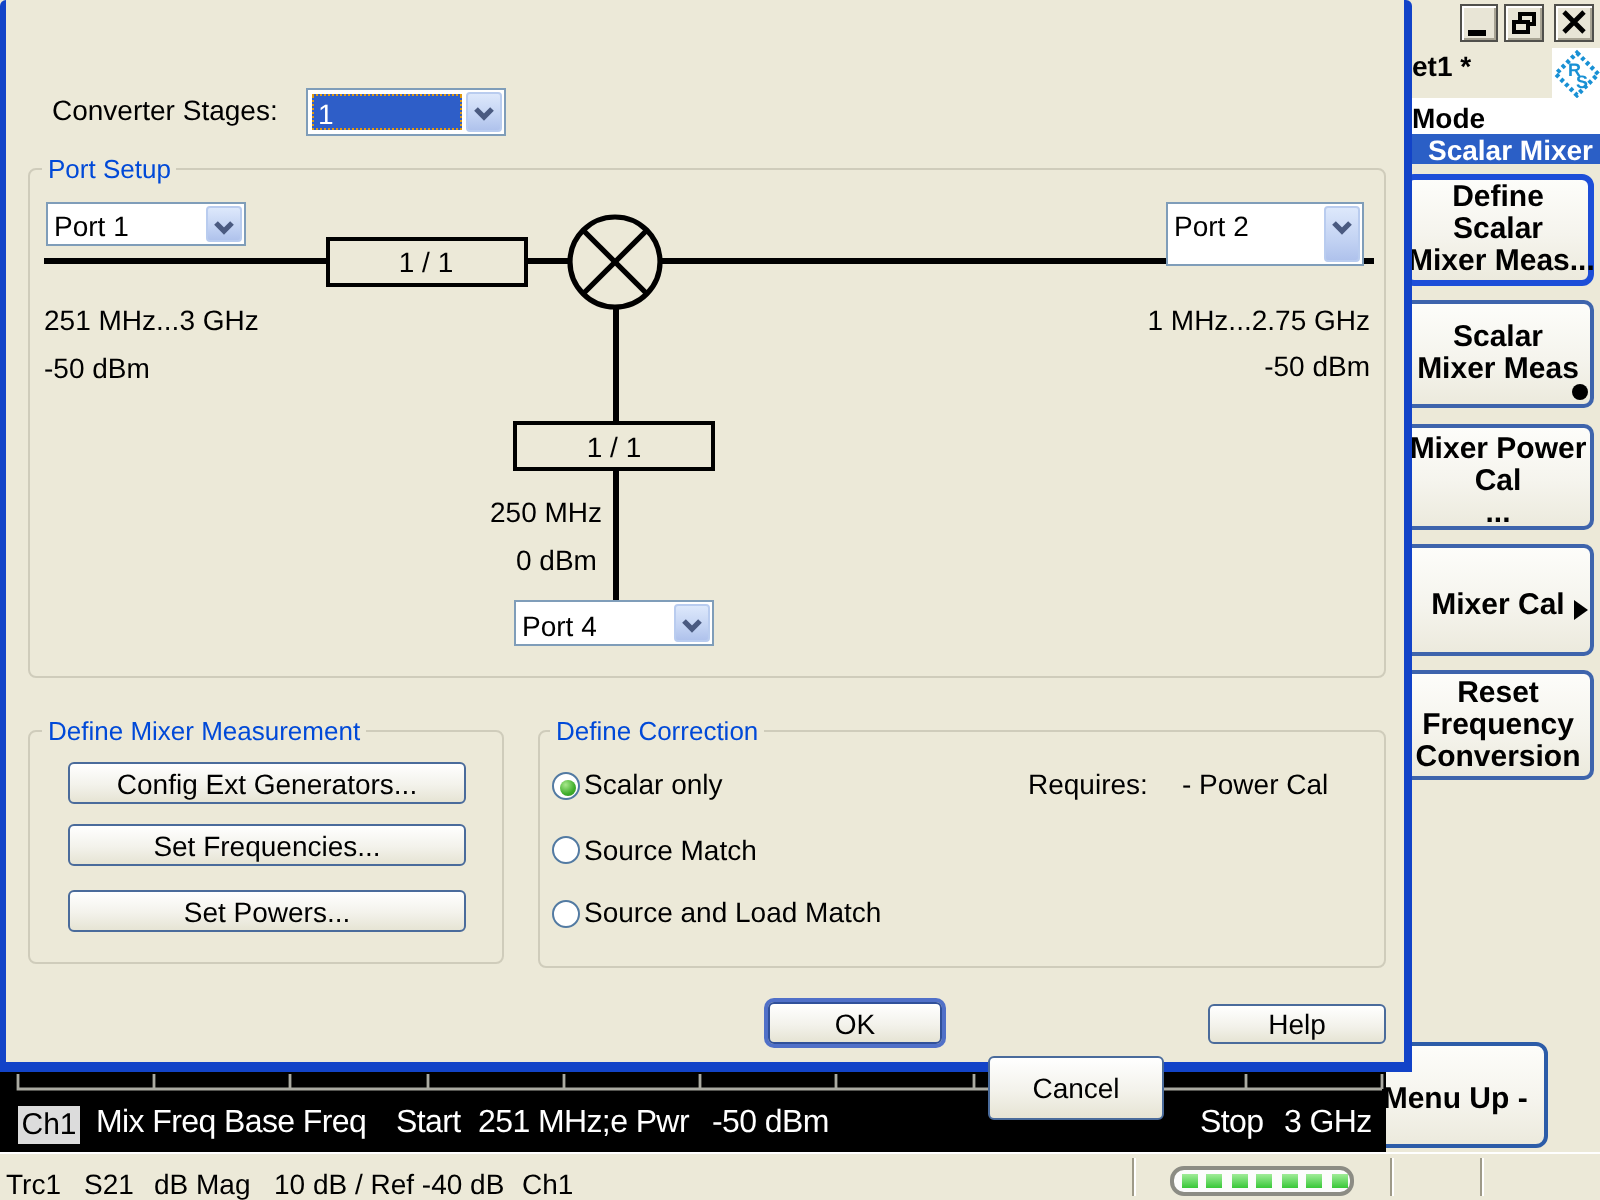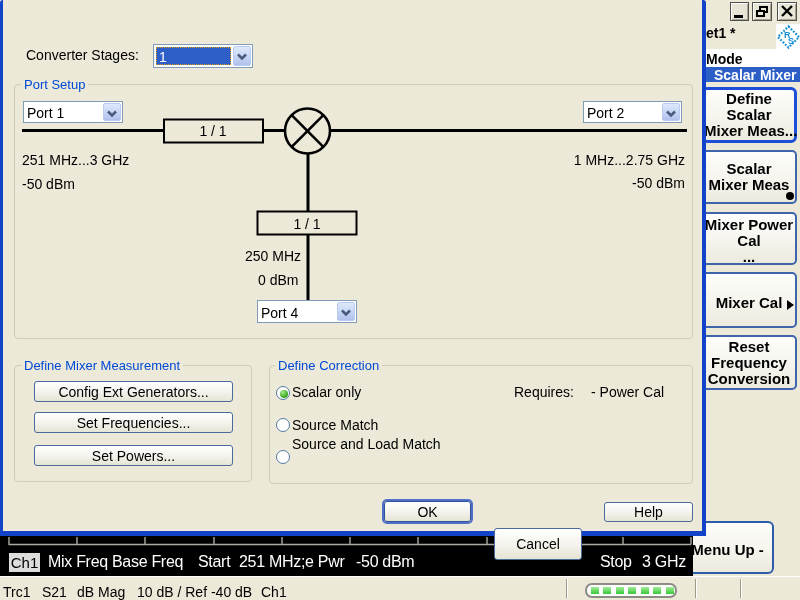--- a/index.html
+++ b/index.html
@@ -139,21 +139,21 @@
   </svg>
 
   <div class="combo" style="left:20px;top:101px;width:100px;height:22px">
     <div class="txt">Port 1</div>
     <div class="arr">
         <svg width="12" height="8">
           <path d="M2 1.5 L6 5.5 L10 1.5" stroke="#4A5A80" stroke-width="2.6" fill="none"></path>
         </svg>
       </div>
   </div>
-  <div class="combo" style="left:580px;top:101px;width:99px;height:22px">
+  <div class="combo" style="left:580px;top:101px;width:99px;height:32px">
     <div class="txt">Port 2</div>
     <div class="arr">
         <svg width="12" height="8">
           <path d="M2 1.5 L6 5.5 L10 1.5" stroke="#4A5A80" stroke-width="2.6" fill="none"></path>
         </svg>
       </div>
   </div>
   <div class="combo" style="left:254px;top:300px;width:100px;height:23px">
     <div class="txt" style="top:4px">Port 4</div>
     <div class="arr">
@@ -176,20 +176,20 @@
   <div class="pb" style="left:31px;top:381px;width:199px;height:21px">Config Ext Generators...</div>
   <div class="pb" style="left:31px;top:445px;width:199px;height:21px">Set Powers...</div>
 
   <div class="gb" style="left:266px;top:365px;width:424px;height:119px"></div>
   <div class="gbt" style="left:272px;top:358px">Define Correction</div>
   <div class="radio sel" style="left:273px;top:386px"></div>
   <div class="t14" style="left:289px;top:384px">Scalar only</div>
   <div class="radio" style="left:273px;top:418px"></div>
   <div class="t14" style="left:289px;top:417px">Source Match</div>
   <div class="radio" style="left:273px;top:450px"></div>
-  <div class="t14" style="left:289px;top:436px">Source and Load Match</div>
+  <div class="t14" style="left:289px;top:448px">Source and Load Match</div>
   <div class="t14" style="left:511px;top:384px">Requires:</div>
   <div class="t14" style="left:588px;top:384px">- Power Cal</div>
 
   <div class="pb" style="left:381px;top:501px;width:87px;height:21px;box-shadow:0 0 0 2px #5070C8;border-color:#30509A">OK</div>
   <div class="pb" style="left:491px;top:528px;width:88px;height:32px">Cancel</div>
   <div class="pb" style="left:601px;top:502px;width:89px;height:20px">Help</div>
 </div>
 
 </body></html>

